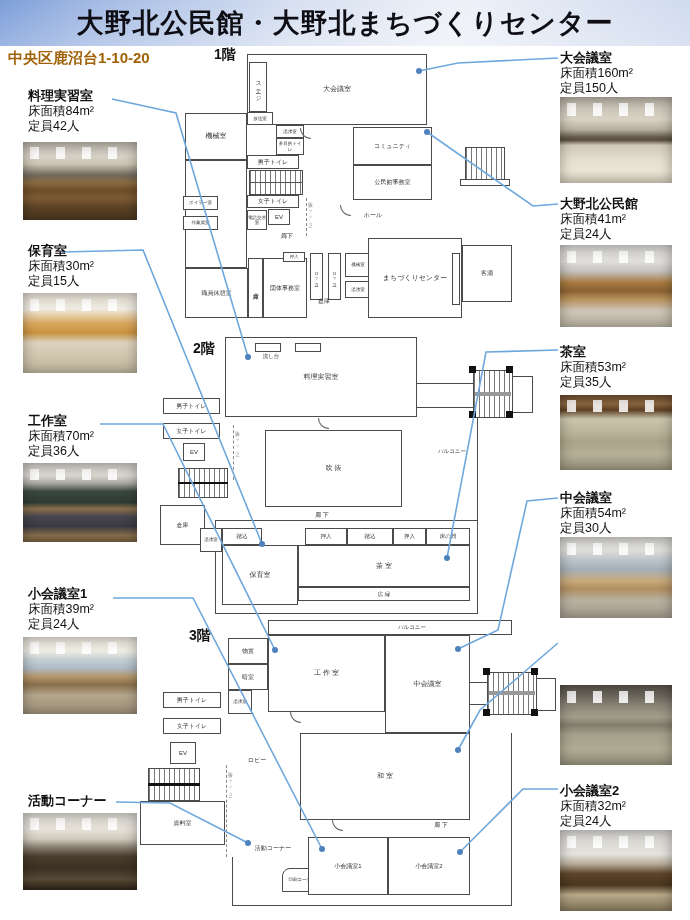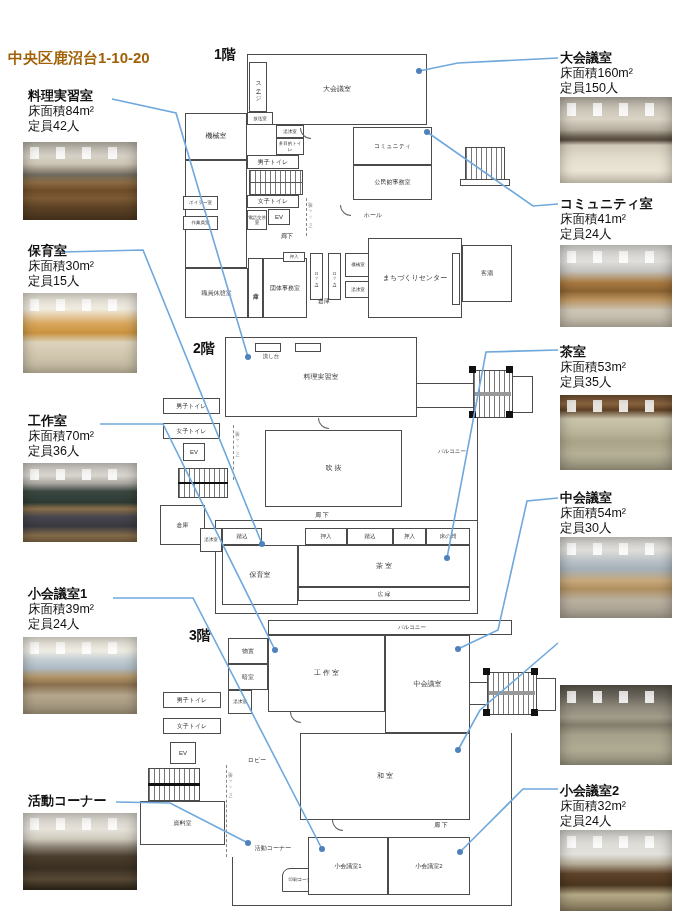--- a/index.html
+++ b/index.html
@@ -48,20 +48,23 @@
   .wline{position:absolute;background:#4b4b4b;}
   .door{position:absolute;width:11px;height:11px;border-left:1px solid #666;border-bottom:1px solid #666;
         border-radius:0 0 0 11px;box-sizing:border-box;}
   svg.leaders{position:absolute;left:0;top:0;pointer-events:none;}
 </style>
 </head>
 <body>
 
 <div class="page">
 
+  <div class="header">
+    <div class="title">大野北公民館・大野北まちづくりセンター</div>
+  </div>
   <div class="address">中央区鹿沼台1-10-20</div>
 
   <div class="floor-label" style="left:214px;top:46px">1階</div>
   <div class="floor-label" style="left:193px;top:340px">2階</div>
   <div class="floor-label" style="left:189px;top:627px">3階</div>
 
   <div>
     <div class="room" style="left:247px;top:54px;width:180px;height:71px">大会議室</div>
     <div class="room v s6" style="left:249px;top:62px;width:18px;height:50px">ステージ</div>
     <div class="room s45" style="left:247px;top:112px;width:26px;height:13px">放送室</div>
@@ -246,21 +249,21 @@
   <div class="photo ph-activity" style="left:23px;top:813px;width:114px;height:77px"></div>
 
   <div class="ann" style="left:560px;top:50px">
     <div class="ann-name">大会議室</div>
     <div class="ann-line">床面積160m²</div>
     <div class="ann-line">定員150人</div>
   </div>
   <div class="photo ph-bighall" style="left:560px;top:97px;width:112px;height:86px"></div>
 
   <div class="ann" style="left:560px;top:196px">
-    <div class="ann-name">コミュニティ室</div>
+    <div class="ann-name">大野北公民館</div>
     <div class="ann-line">床面積41m²</div>
     <div class="ann-line">定員24人</div>
   </div>
   <div class="photo ph-community" style="left:560px;top:245px;width:112px;height:82px"></div>
 
   <div class="ann" style="left:560px;top:344px">
     <div class="ann-name">茶室</div>
     <div class="ann-line">床面積53m²</div>
     <div class="ann-line">定員35人</div>
   </div>

